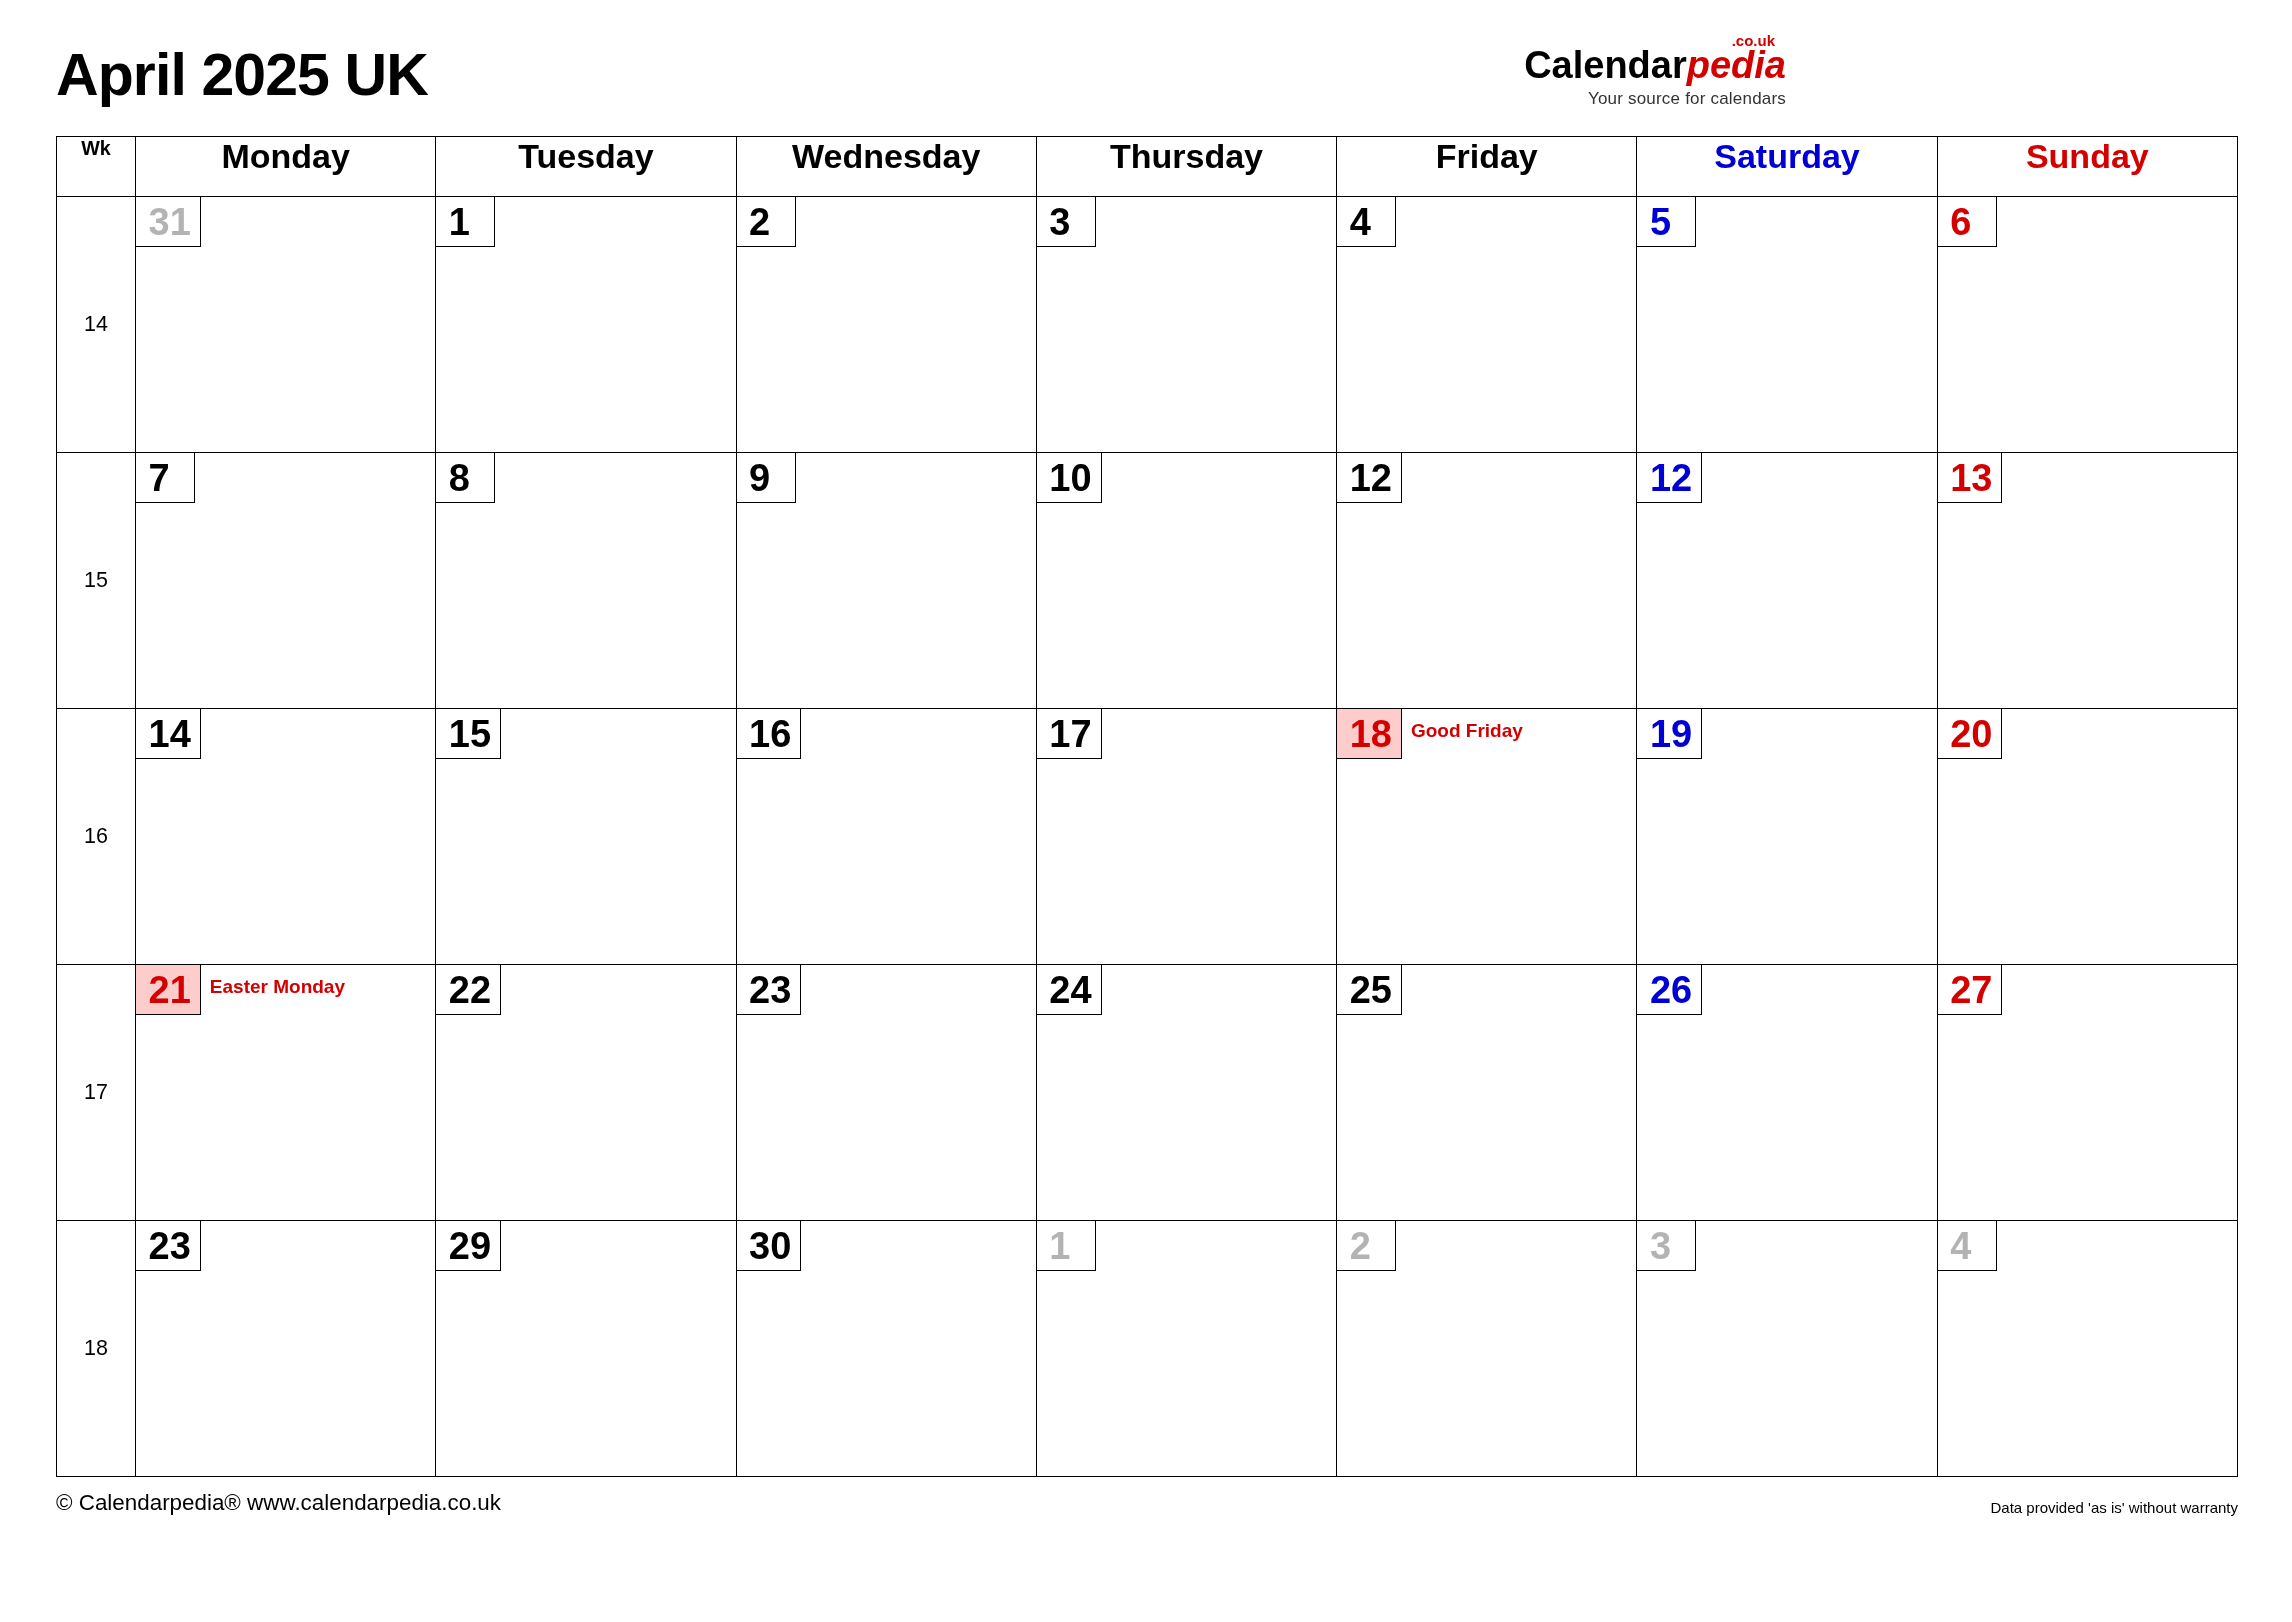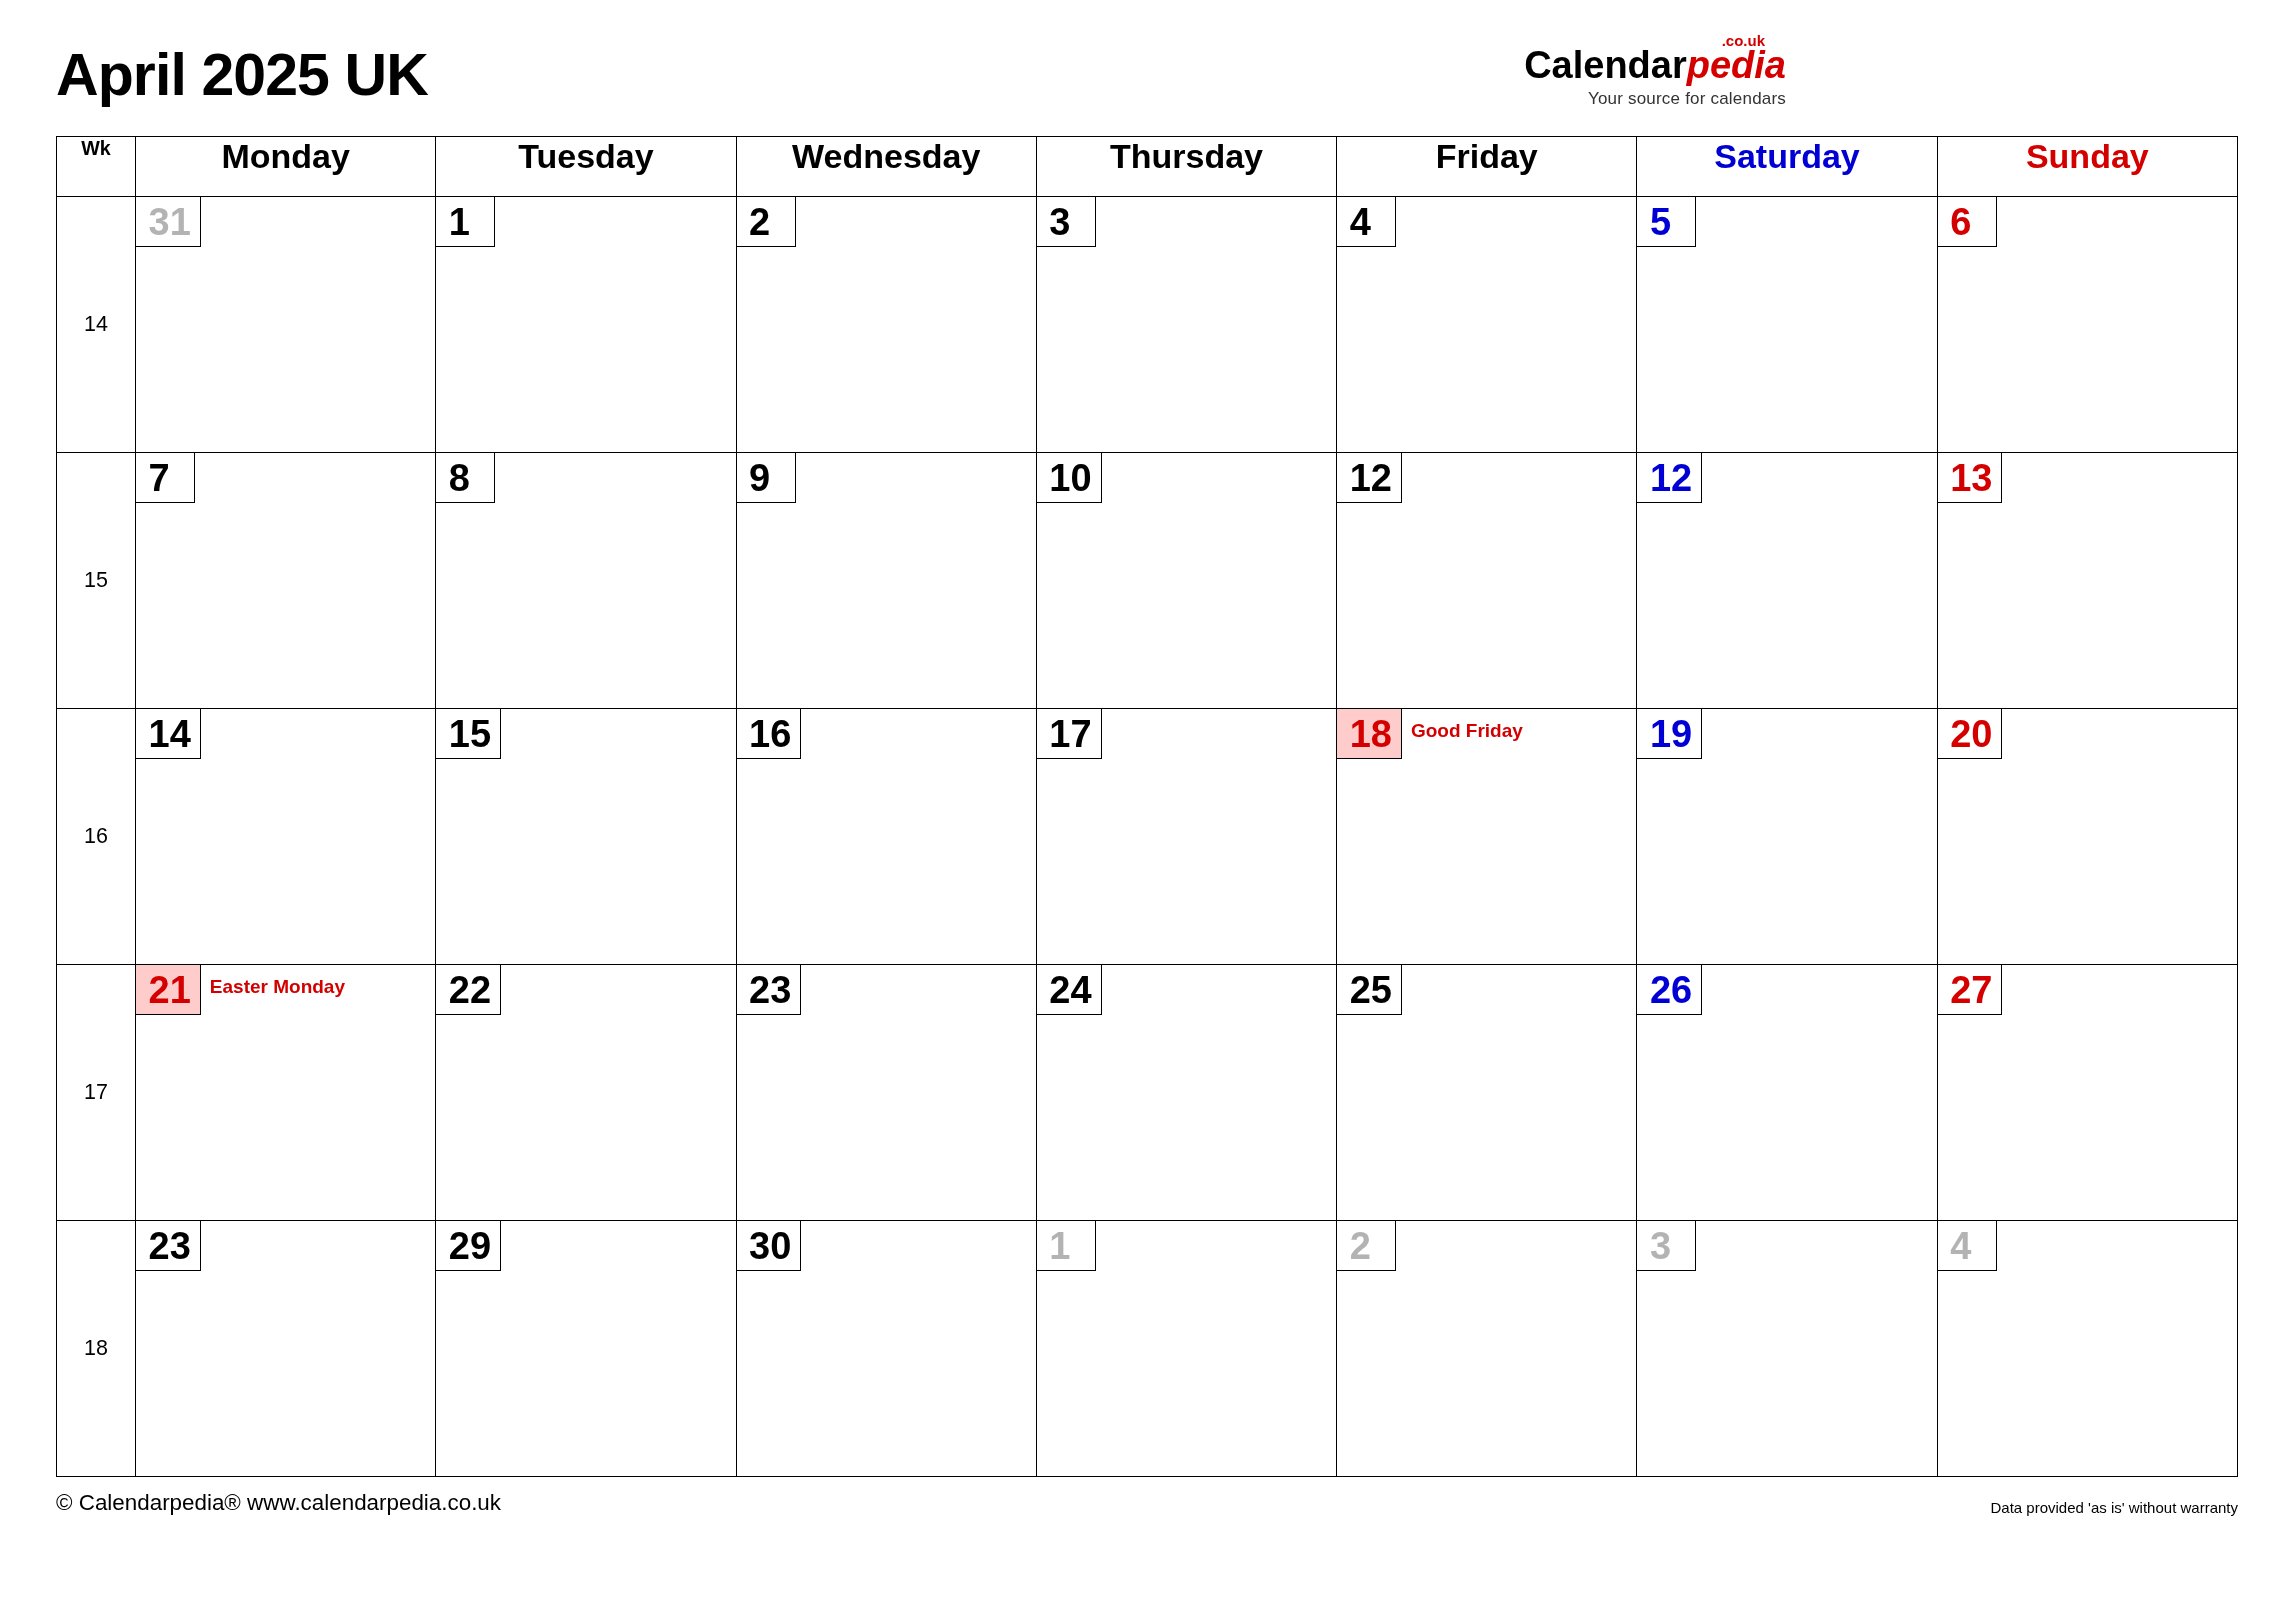--- a/index.html
+++ b/index.html
@@ -46,21 +46,21 @@
     font-weight: bold;
     line-height: 1;
     white-space: nowrap;
   }
   .brand-main .red {
     color: #d40000;
     font-style: italic;
   }
   .brand-tld {
     position: absolute;
-    right: 21px;
+    right: 11px;
     top: 1.8px;
     font-size: 15px;
     font-weight: bold;
     color: #d40000;
   }
   .brand-sub {
     font-size: 17px;
     color: #333333;
     margin-top: 5.4px;
     letter-spacing: 0.2px;

